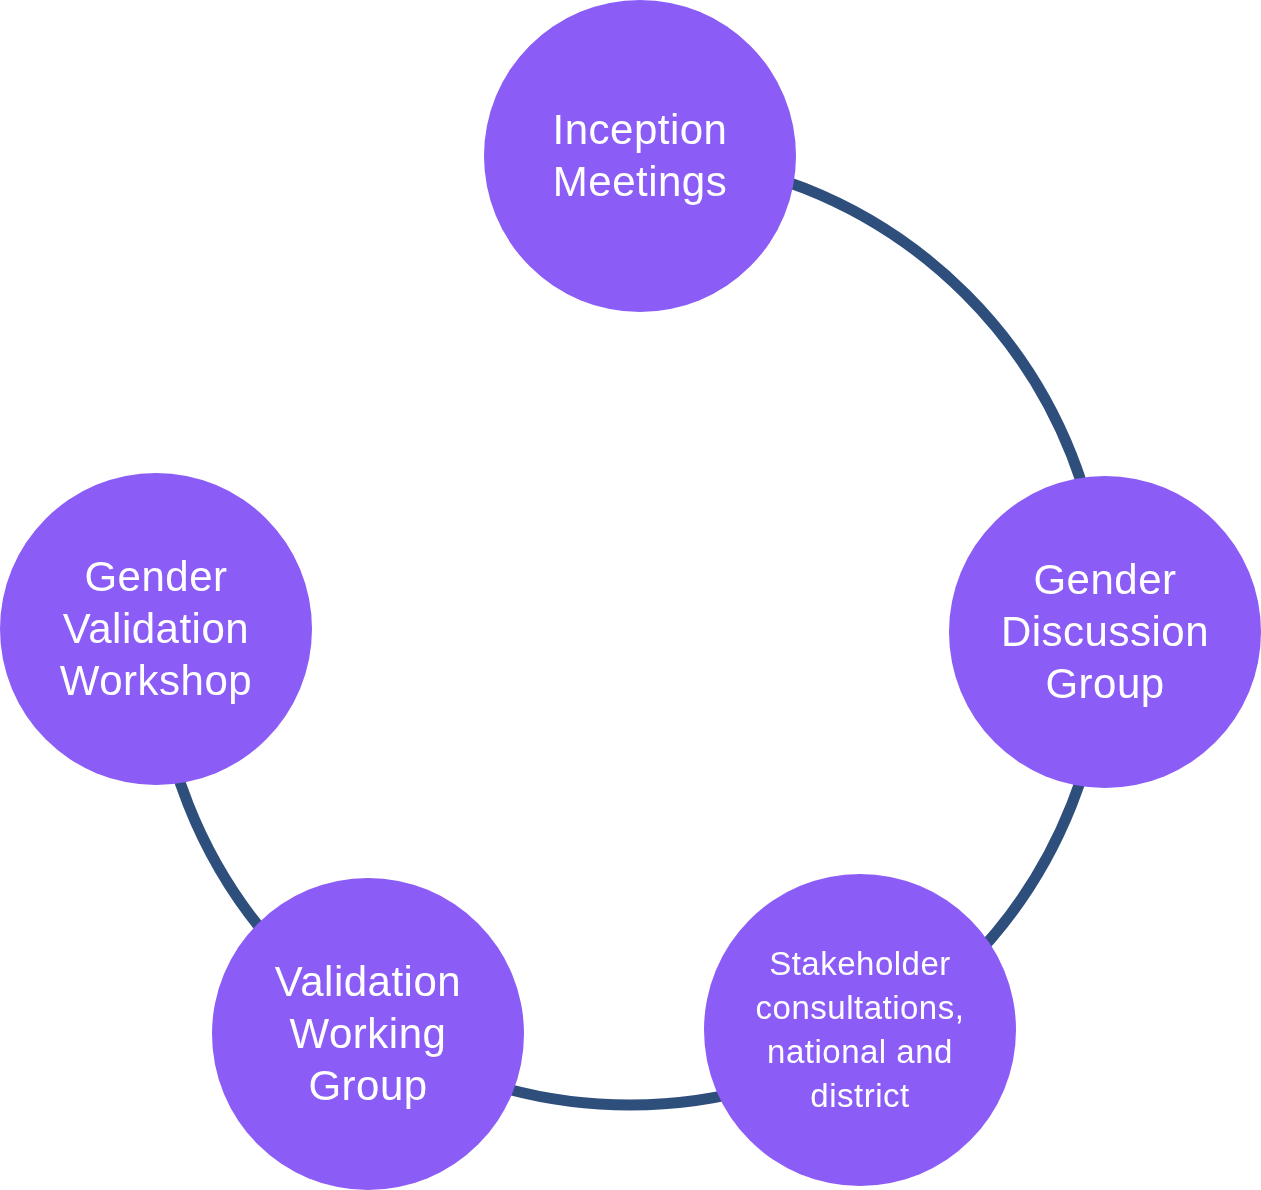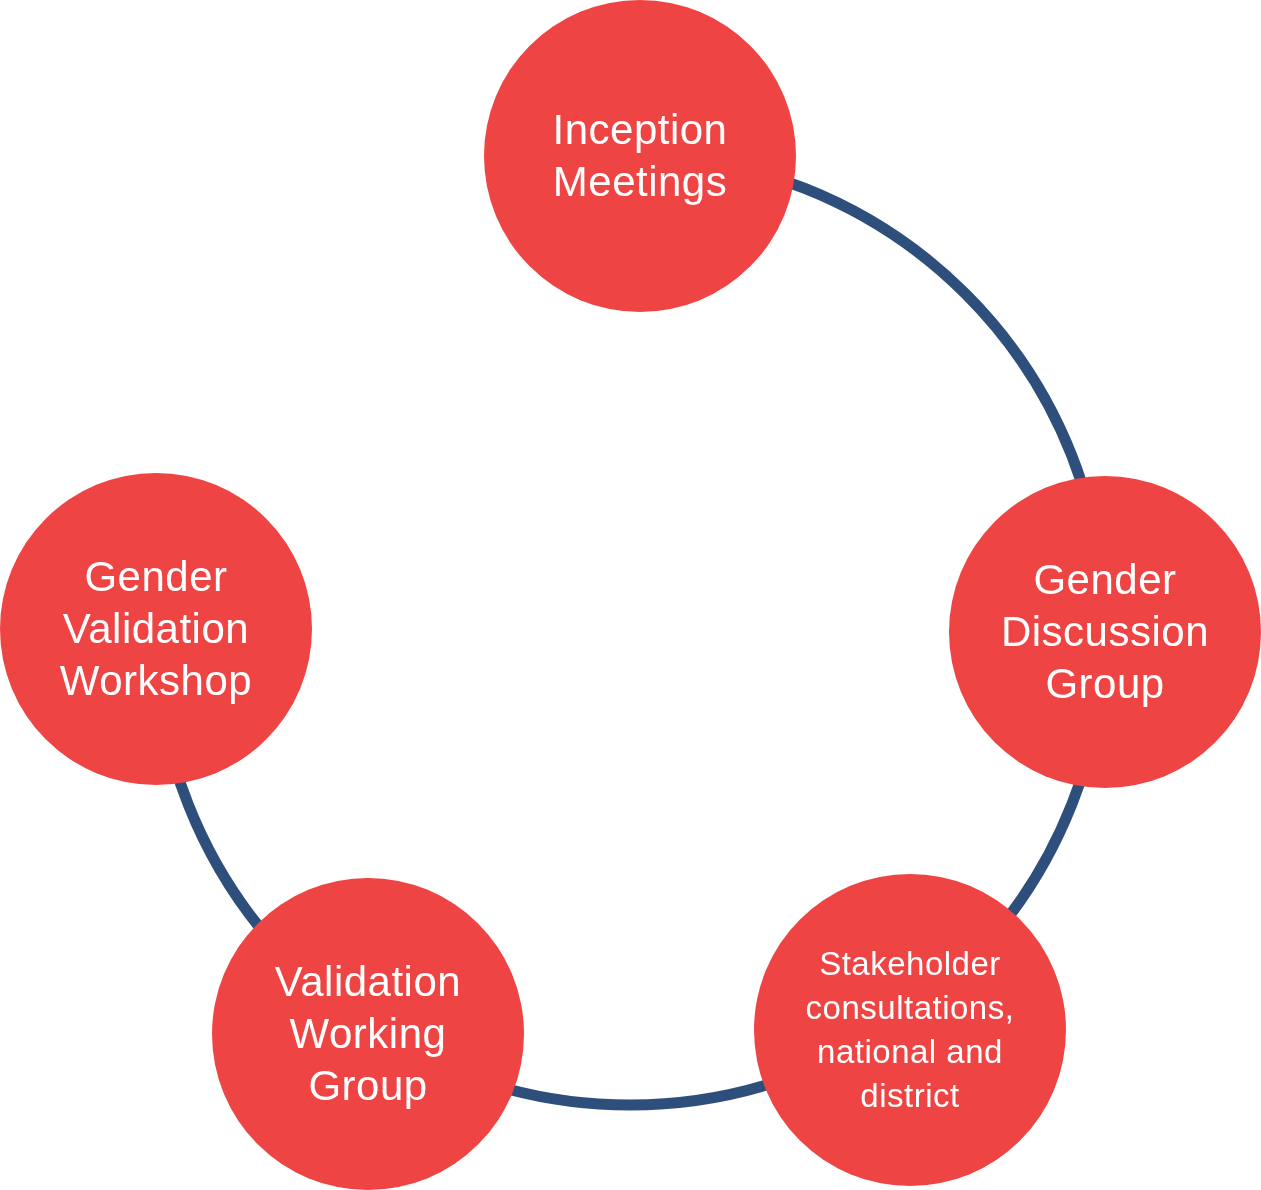--- a/index.html
+++ b/index.html
@@ -21,40 +21,40 @@
     top: 0;
     width: 1261px;
     height: 1190px;
     display: block;
   }
   .node {
     position: absolute;
     width: 312px;
     height: 312px;
     border-radius: 50%;
-    background: #ef4444;
+    background: #8b5cf6;
     display: flex;
     align-items: center;
     justify-content: center;
     text-align: center;
   }
   .node .label {
     white-space: pre-line;
     color: #ffffff;
     font-size: 42px;
     line-height: 1.24;
     letter-spacing: 0.5px;
   }
   .node.small-text .label {
     font-size: 33px;
     line-height: 1.33;
   }
   .node-inception   { left: 484px; top:   0px; }
   .node-discussion  { left: 949px; top: 476px; }
-  .node-stakeholder { left: 754px; top: 874px; align-items: center; }
+  .node-stakeholder { left: 704px; top: 874px; align-items: center; }
   .node-technical   { left: 212px; top: 878px; }
   .node-validation  { left:   0px; top: 473px; }
 </style>
 </head>
 <body>
 
 <div class="canvas">
 
   <svg class="connector-svg" viewBox="0 0 1261 1190" xmlns="http://www.w3.org/2000/svg" aria-hidden="true">
 

